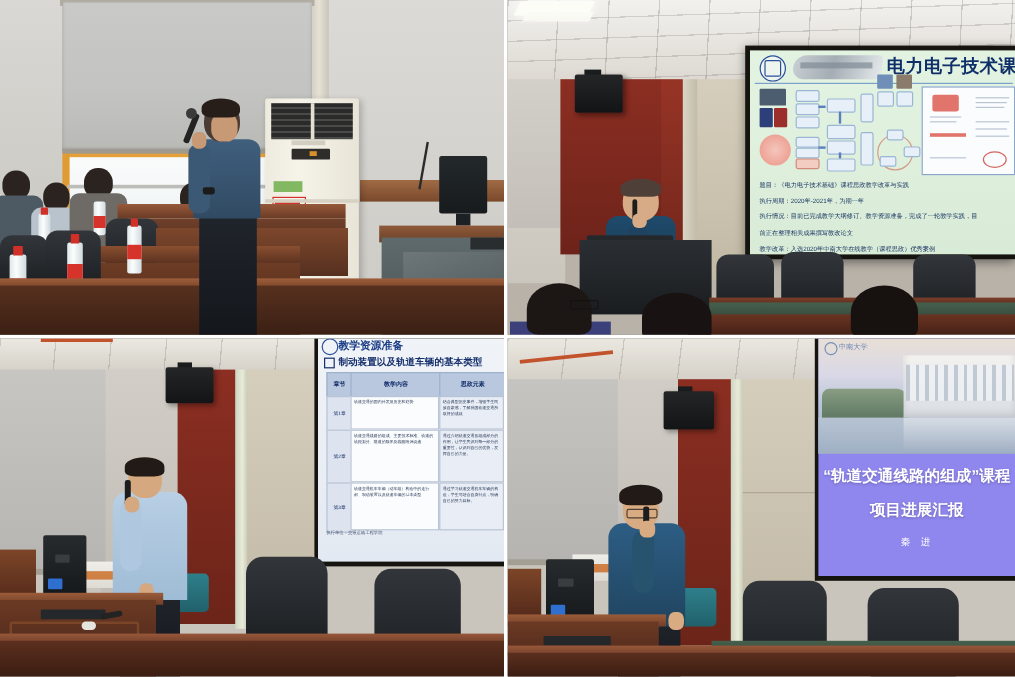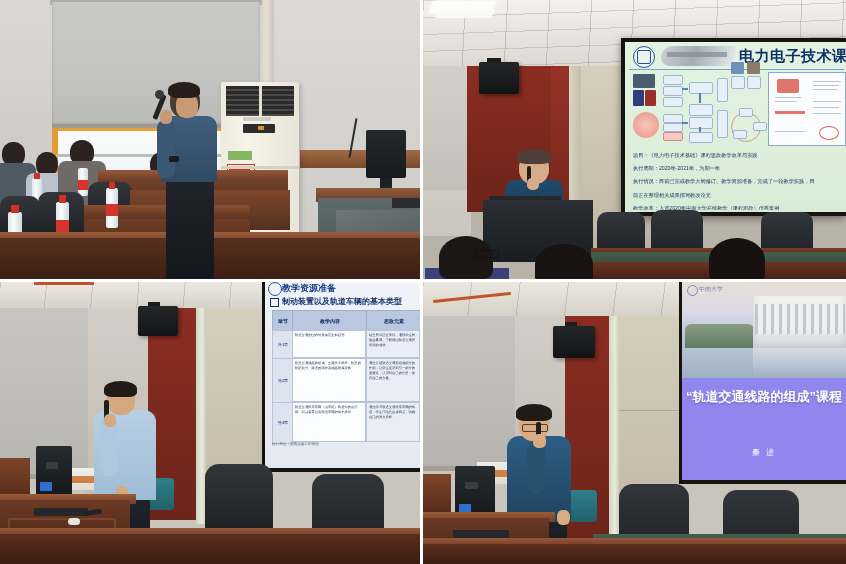--- a/index.html
+++ b/index.html
@@ -369,21 +369,21 @@
     color:#4d6ea8;font-size:6px;opacity:.75;white-space:nowrap;}
   .br-unicircle{left:264px;top:3px;width:9px;height:9px;border-radius:50%;
     border:1px solid #5d7ab0;opacity:.8;}
   .br-t1{left:259px;top:104px;width:164px;height:22px;
     color:#ffffff;font-size:13px;font-weight:bold;text-align:center;
     line-height:22px;white-space:nowrap;overflow:hidden;text-shadow:0 1px 2px rgba(0,0,0,.25);}
   .br-t2{left:259px;top:132px;width:164px;height:22px;
     color:#ffffff;font-size:13px;font-weight:bold;text-align:center;
     line-height:22px;white-space:nowrap;overflow:hidden;text-shadow:0 1px 2px rgba(0,0,0,.25);}
   .br-t3{left:259px;top:164px;width:164px;height:14px;
-    color:#ffffff;font-size:8px;text-align:center;line-height:14px;letter-spacing:2px;}
+    color:#ffffff;font-size:8px;text-align:center;line-height:14px;letter-spacing:2px;font-family:Liberation Mono, monospace;}
   .br-t4{left:259px;top:178px;width:164px;height:14px;
     color:#ffffff;font-size:8px;text-align:center;line-height:14px;}
   
   .br-podium{left:0;top:236px;width:126px;height:46px;
     background:linear-gradient(180deg,#6b3a24,#462217);}
   .br-podiumtop{left:0;top:230px;width:132px;height:10px;
     background:linear-gradient(180deg,#9a5c3a,#733f27);}
   .br-lectern{left:0;top:192px;width:28px;height:42px;
     background:linear-gradient(180deg,#7c4528,#53291a);}
   .br-mon{left:32px;top:184px;width:40px;height:56px;
@@ -705,20 +705,21 @@
     <div class="layer br-screen"></div>
     <div class="layer br-photo"></div>
     <div class="layer br-trees"></div>
     <div class="layer br-bldg"></div>
     <div class="layer br-bldg-win"></div>
     <div class="layer br-water"></div>
     <div class="layer br-refl"></div>
     <div class="layer br-unicircle"></div>
     <div class="layer br-unilogo" style="padding-left:12px;box-sizing:border-box;">中南大学</div>
     <div class="layer br-t1">“轨道交通线路的组成”课程</div>
+    <div class="layer br-t2">项目进展汇报</div>
     <div class="layer br-t3">秦 进</div>
 
     <div class="layer chair br-c1"></div>
     <div class="layer chair br-c2"></div>
     <div class="layer br-tealchair"></div>
 
     <div class="layer br-pr-legs"></div>
     <div class="layer br-pr-body"></div>
     <div class="layer br-pr-hand2"></div>
     <div class="layer br-pr-head"></div>

